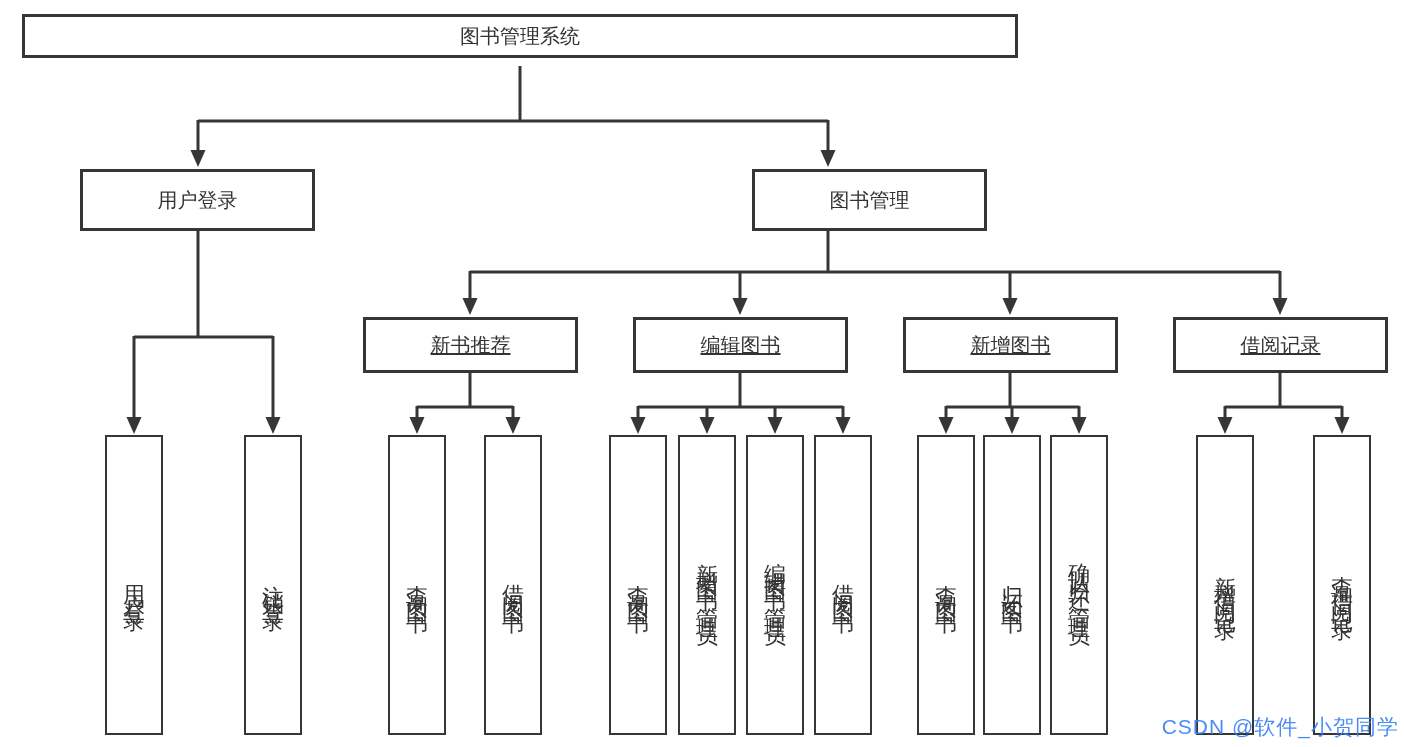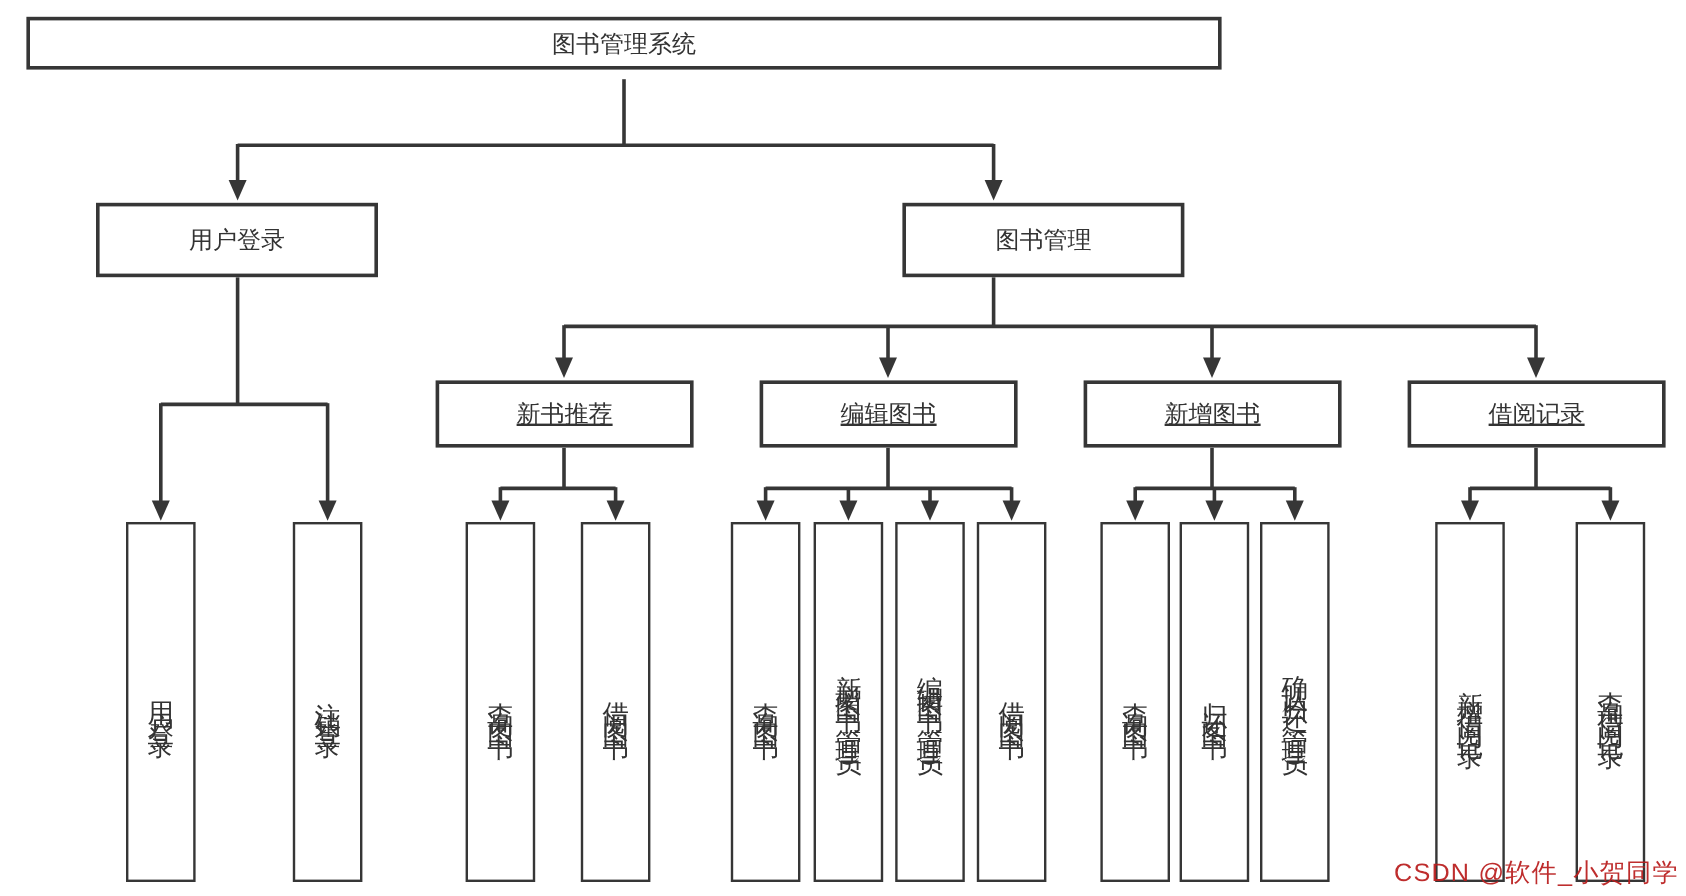--- a/index.html
+++ b/index.html
@@ -57,21 +57,21 @@
     text-orientation: mixed;
     letter-spacing: 9px;
     line-height: 1;
     white-space: nowrap;
   }
   .watermark {
     position: absolute;
     right: 6px;
     bottom: 6px;
     font-size: 21px;
-    color: #b91c1c;
+    color: #3b82f6;
     opacity: 0.92;
     letter-spacing: 1px;
     z-index: 5;
     pointer-events: none;
   }
 </style>
 </head>
 <body>
 
 <div id="canvas">

